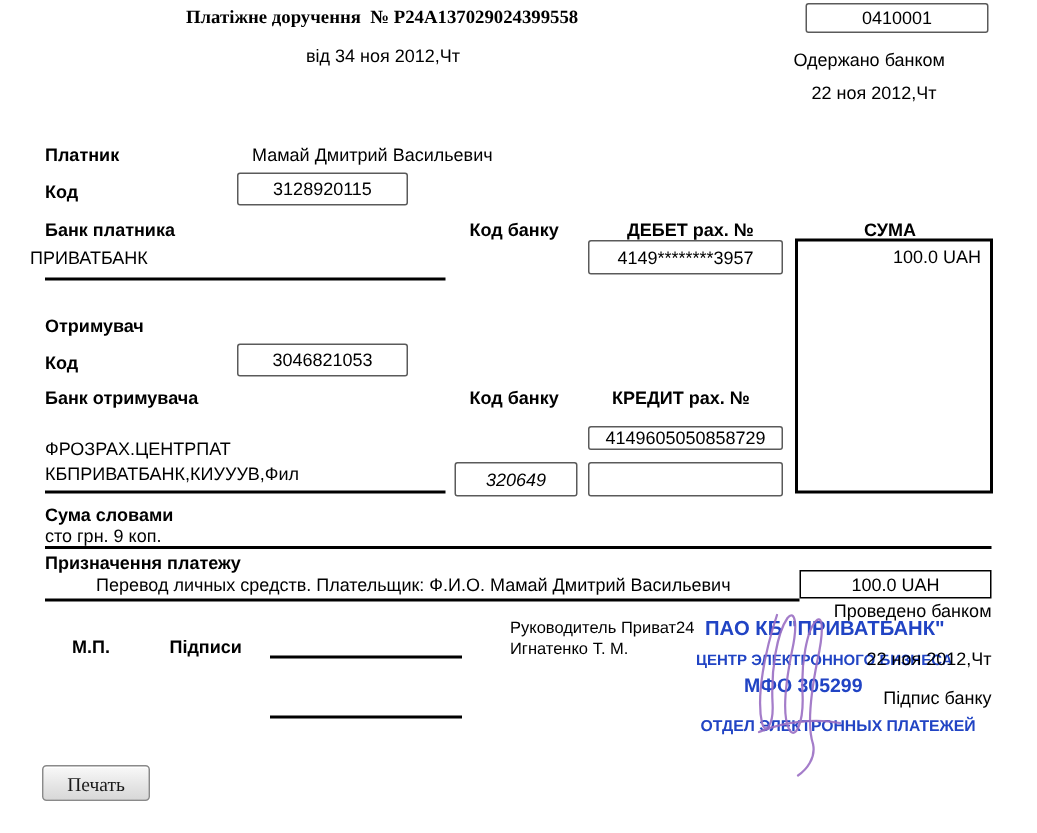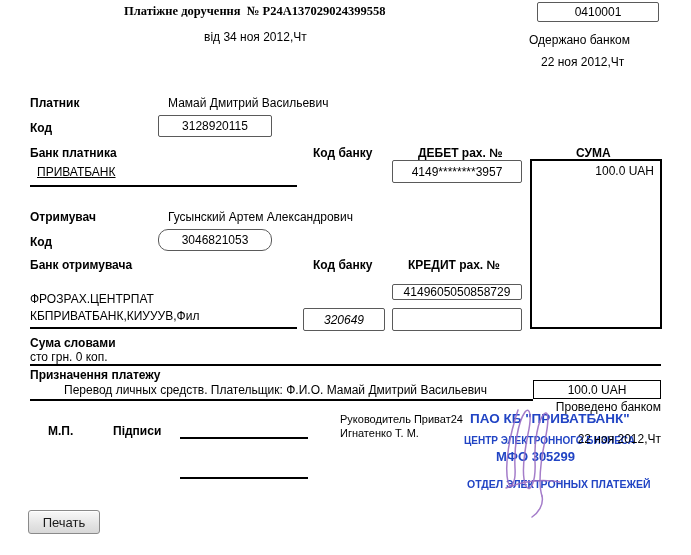--- a/index.html
+++ b/index.html
@@ -46,21 +46,21 @@
     color:var(--stamp-blue,#2144c4);
     font-weight:bold;
   }
   .right{text-align:right;}
   #print-btn{
     position:absolute;left:28px;top:510px;
     width:72px;height:24px;
     background:linear-gradient(#f9f9f9,#e4e4e4 60%,#d8d8d8);
     border:1px solid #8a8a8a;
     border-radius:3px;
-    font-family:Liberation Sans, sans-serif;
+    font-family:Liberation Serif, serif;
     font-size:13px;color:#1a1a1a;
     text-align:center;line-height:21px;
     cursor:pointer;
     box-shadow:inset 0 1px 0 #fff;
   }
   svg.sig{position:absolute;left:488px;top:404px;}
 </style>
 </head>
 <body>
 
@@ -79,33 +79,32 @@
   <div class="abs b" style="left:30px;top:121px;">Код</div>
   <div class="box" style="left:158px;top:115px;width:114px;height:22px;">
     <span>3128920115</span>
   </div>
 
   <div class="abs b" style="left:30px;top:146px;">Банк платника</div>
   <div class="abs b" style="left:313px;top:146px;">Код банку</div>
   <div class="abs b" style="left:418px;top:146px;">ДЕБЕТ рах. №</div>
   <div class="abs b" style="left:576px;top:146px;">СУМА</div>
 
-  <div class="abs" style="left:37px;top:165px;text-decoration:underline;">ПРИВАТБАНК</div>
+  <div class="abs" style="left:20px;top:165px;">ПРИВАТБАНК</div>
   <div class="box" style="left:392px;top:160px;width:130px;height:23px;">
     <span>4149********3957</span>
   </div>
   <div class="bigbox" style="left:530px;top:159px;width:132px;height:170px;">
     <div style="text-align:right;padding:3px 6px 0 0;font-size:12px;">100.0 UAH</div>
   </div>
   <div class="thickline" style="left:30px;top:185px;width:267px;"></div>
 
   <div class="abs b" style="left:30px;top:210px;">Отримувач</div>
-  <div class="abs" style="left:168px;top:210px;">Гусынский Артем Александрович</div>
   <div class="abs b" style="left:30px;top:235px;">Код</div>
-  <div class="box" style="left:158px;top:229px;width:114px;height:22px;border-radius:10px;">
+  <div class="box" style="left:158px;top:229px;width:114px;height:22px;">
     <span>3046821053</span>
   </div>
 
   <div class="abs b" style="left:30px;top:258px;">Банк отримувача</div>
   <div class="abs b" style="left:313px;top:258px;">Код банку</div>
   <div class="abs b" style="left:408px;top:258px;">КРЕДИТ рах. №</div>
 
   <div class="abs" style="left:30px;top:292px;">ФРОЗРАХ.ЦЕНТРПАТ</div>
   <div class="abs" style="left:30px;top:309px;">КБПРИВАТБАНК,КИУУУВ,Фил</div>
 
@@ -114,21 +113,21 @@
   </div>
   <div class="box" style="left:392px;top:308px;width:130px;height:23px;">
     <span></span>
   </div>
   <div class="box" style="left:303px;top:308px;width:82px;height:23px;font-style:italic;">
     <span>320649</span>
   </div>
   <div class="thickline" style="left:30px;top:327px;width:267px;"></div>
 
   <div class="abs b" style="left:30px;top:336px;">Сума словами</div>
-  <div class="abs" style="left:30px;top:350px;">сто грн. 0 коп.</div>
+  <div class="abs" style="left:30px;top:350px;">сто грн. 9 коп.</div>
   <div class="thickline" style="left:30px;top:364px;width:631px;"></div>
 
   <div class="abs b" style="left:30px;top:368px;">Призначення платежу</div>
   <div class="abs" style="left:30px;top:383px;margin-left:34px;">Перевод личных средств. Плательщик: Ф.И.О. Мамай Дмитрий Васильевич</div>
   <div class="amtbox" style="left:533px;top:380px;width:128px;height:19px;">
     <span>100.0 UAH</span>
   </div>
   <div class="thickline" style="left:30px;top:399px;width:503px;"></div>
 
   <div class="abs right" style="left:500px;top:400px;width:161px;">Проведено банком</div>
@@ -140,20 +139,21 @@
 
   <div class="abs small" style="left:340px;top:413px;">Руководитель Приват24</div>
   <div class="abs small" style="left:340px;top:427px;">Игнатенко Т. М.</div>
 
   <div class="stamp" style="left:470px;top:411px;font-size:13.5px;">ПАО КБ "ПРИВАТБАНК"</div>
   <div class="stamp" style="left:464px;top:435px;font-size:10px;">ЦЕНТР ЭЛЕКТРОННОГО БИЗНЕСА</div>
   <div class="stamp" style="left:496px;top:449px;font-size:13px;">МФО 305299</div>
   <div class="stamp" style="left:467px;top:478px;font-size:10.5px;">ОТДЕЛ ЭЛЕКТРОННЫХ ПЛАТЕЖЕЙ</div>
 
   <div class="abs right" style="left:500px;top:432px;width:161px;">22 ноя 2012,Чт</div>
+  <div class="abs right" style="left:500px;top:458px;width:161px;">Підпис банку</div>
 
   <svg class="sig" width="92" height="115" viewBox="0 0 92 115">
     <g fill="none" stroke="var(--signature-purple,#9b6fc4)" stroke-width="1.5" stroke-linecap="round" opacity="0.9">
       <path d="M30 6 C 22 30, 16 60, 20 78 C 22 86, 28 80, 27 64 C 26 42, 30 18, 37 8 C 42 2, 44 12, 40 30 C 36 50, 33 72, 38 82 C 42 90, 48 78, 47 58 C 46 38, 50 16, 56 10 C 61 5, 61 18, 57 36 C 53 56, 50 80, 54 92"></path>
       <path d="M54 92 C 56 101, 50 109, 44 113"></path>
       <path d="M18 84 C 35 77, 55 75, 72 78"></path>
     </g>
   </svg>
 
   <button id="print-btn">Печать</button>

